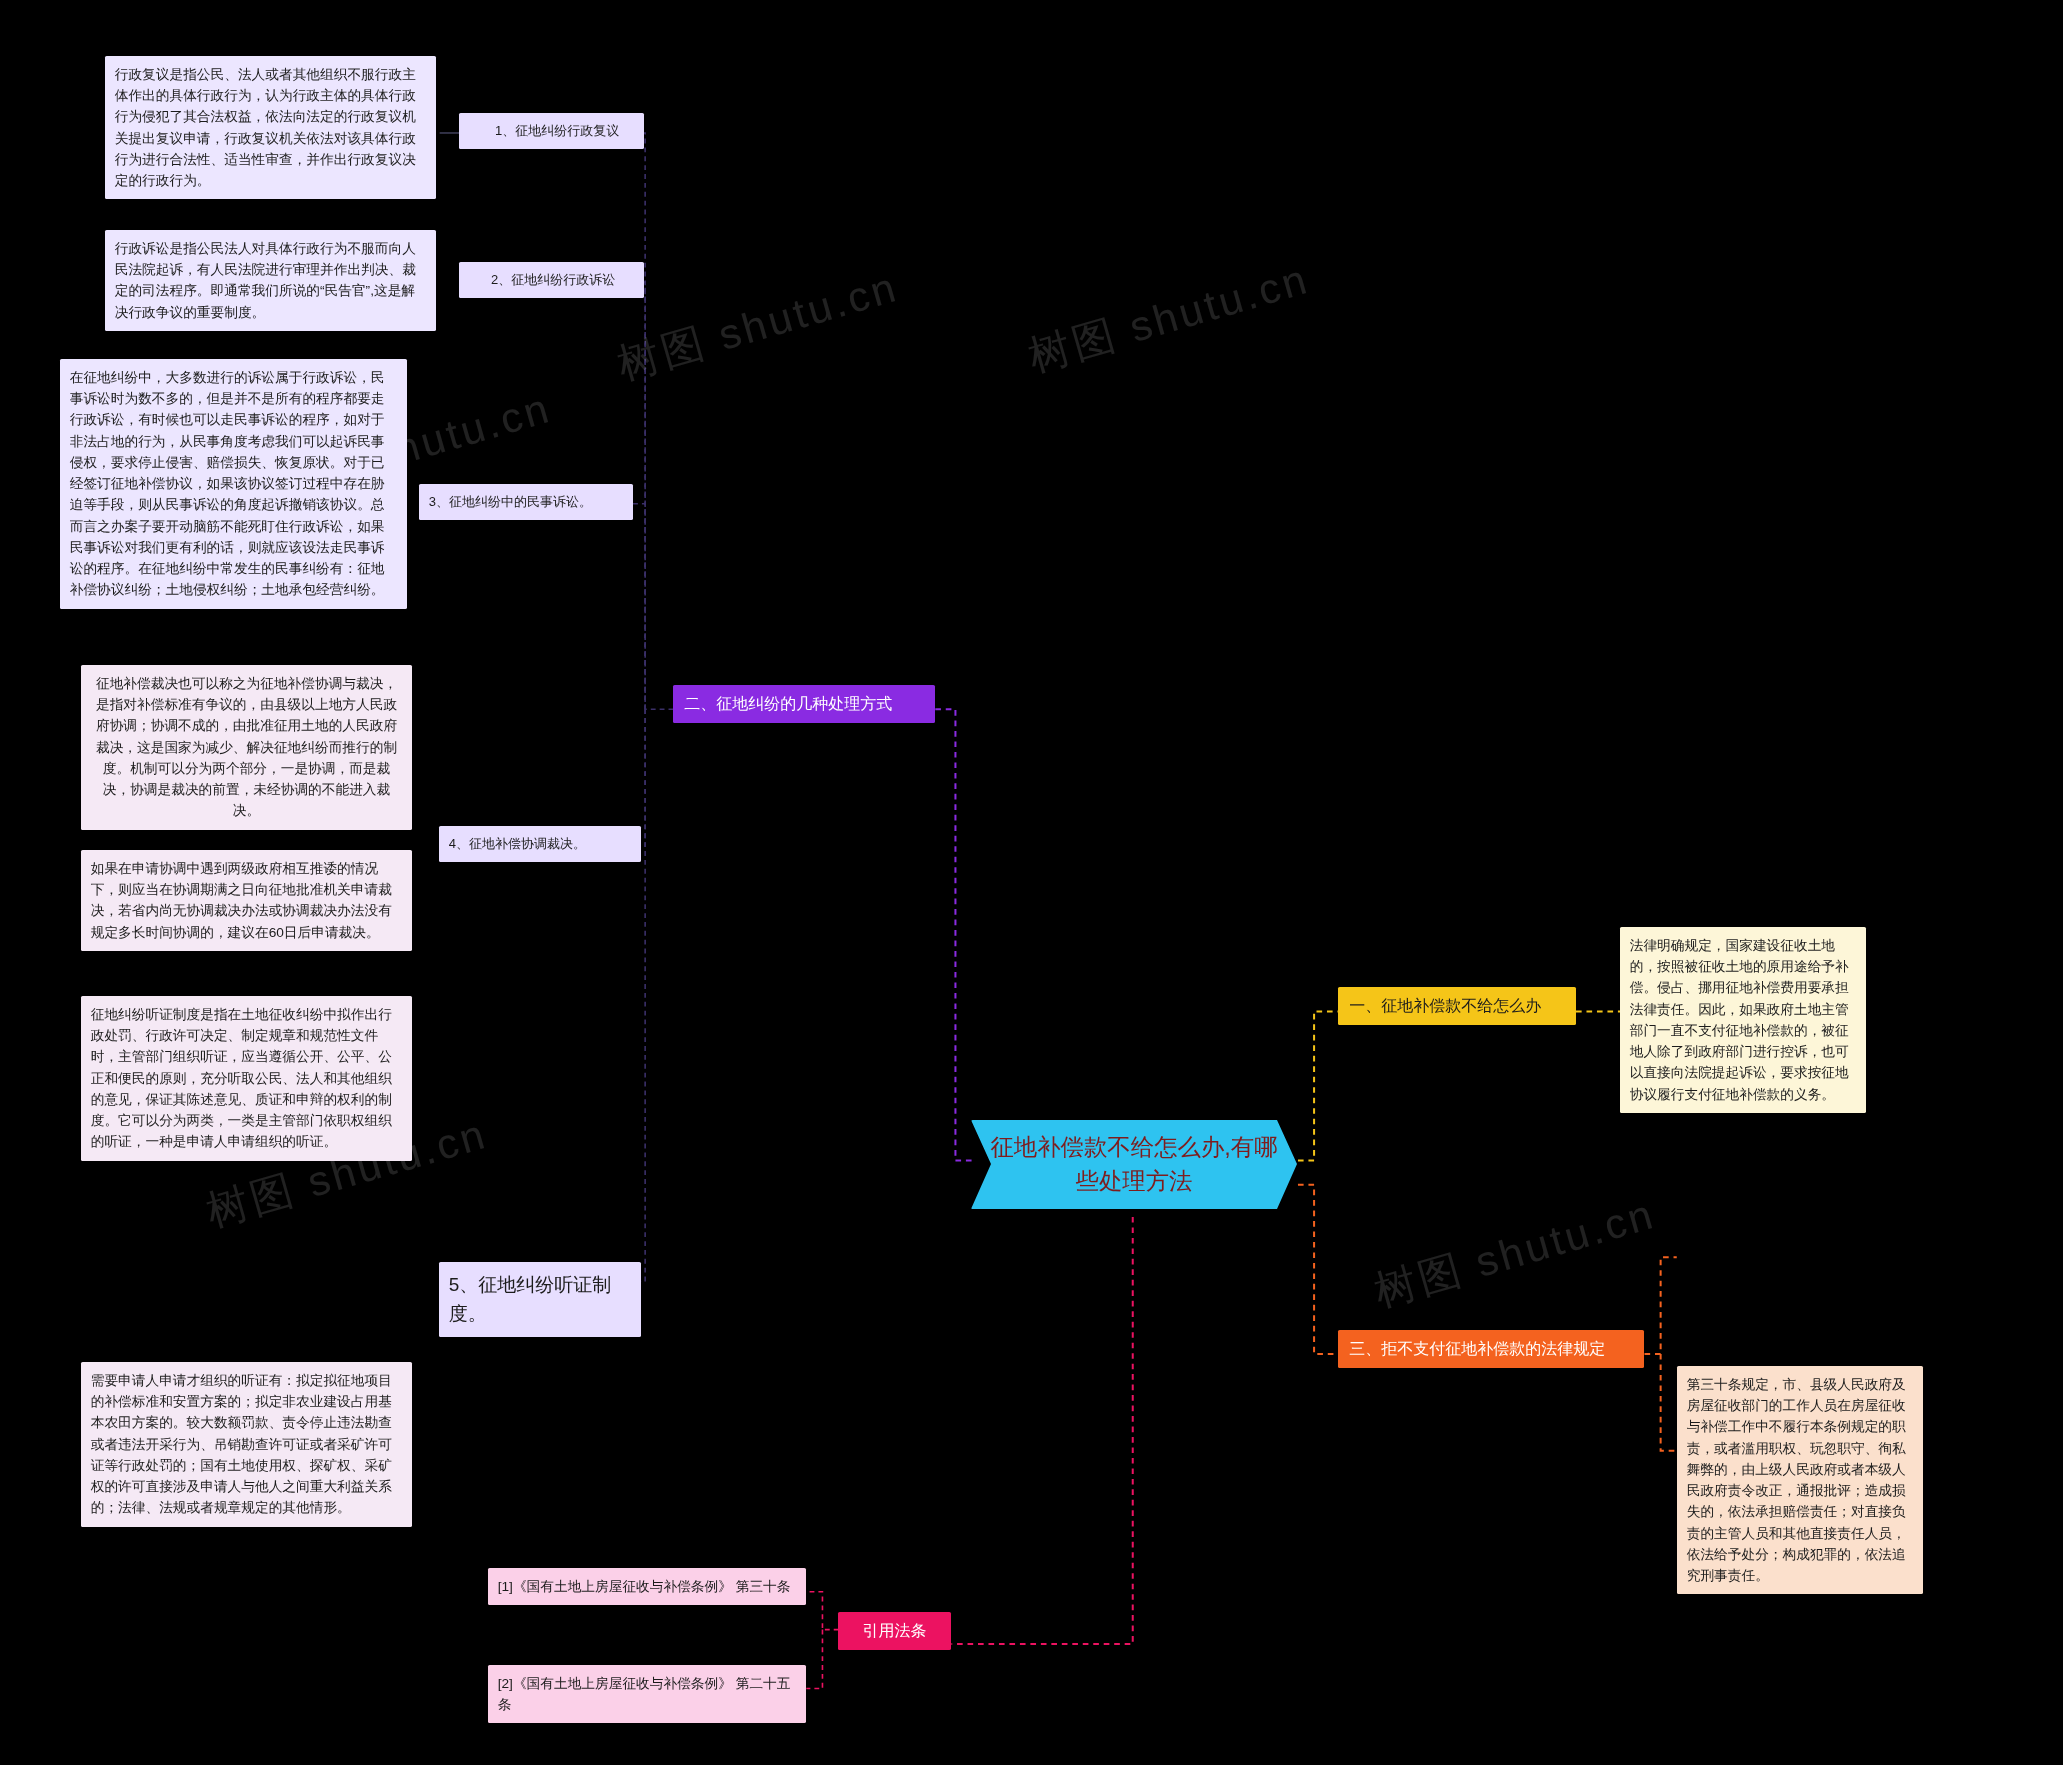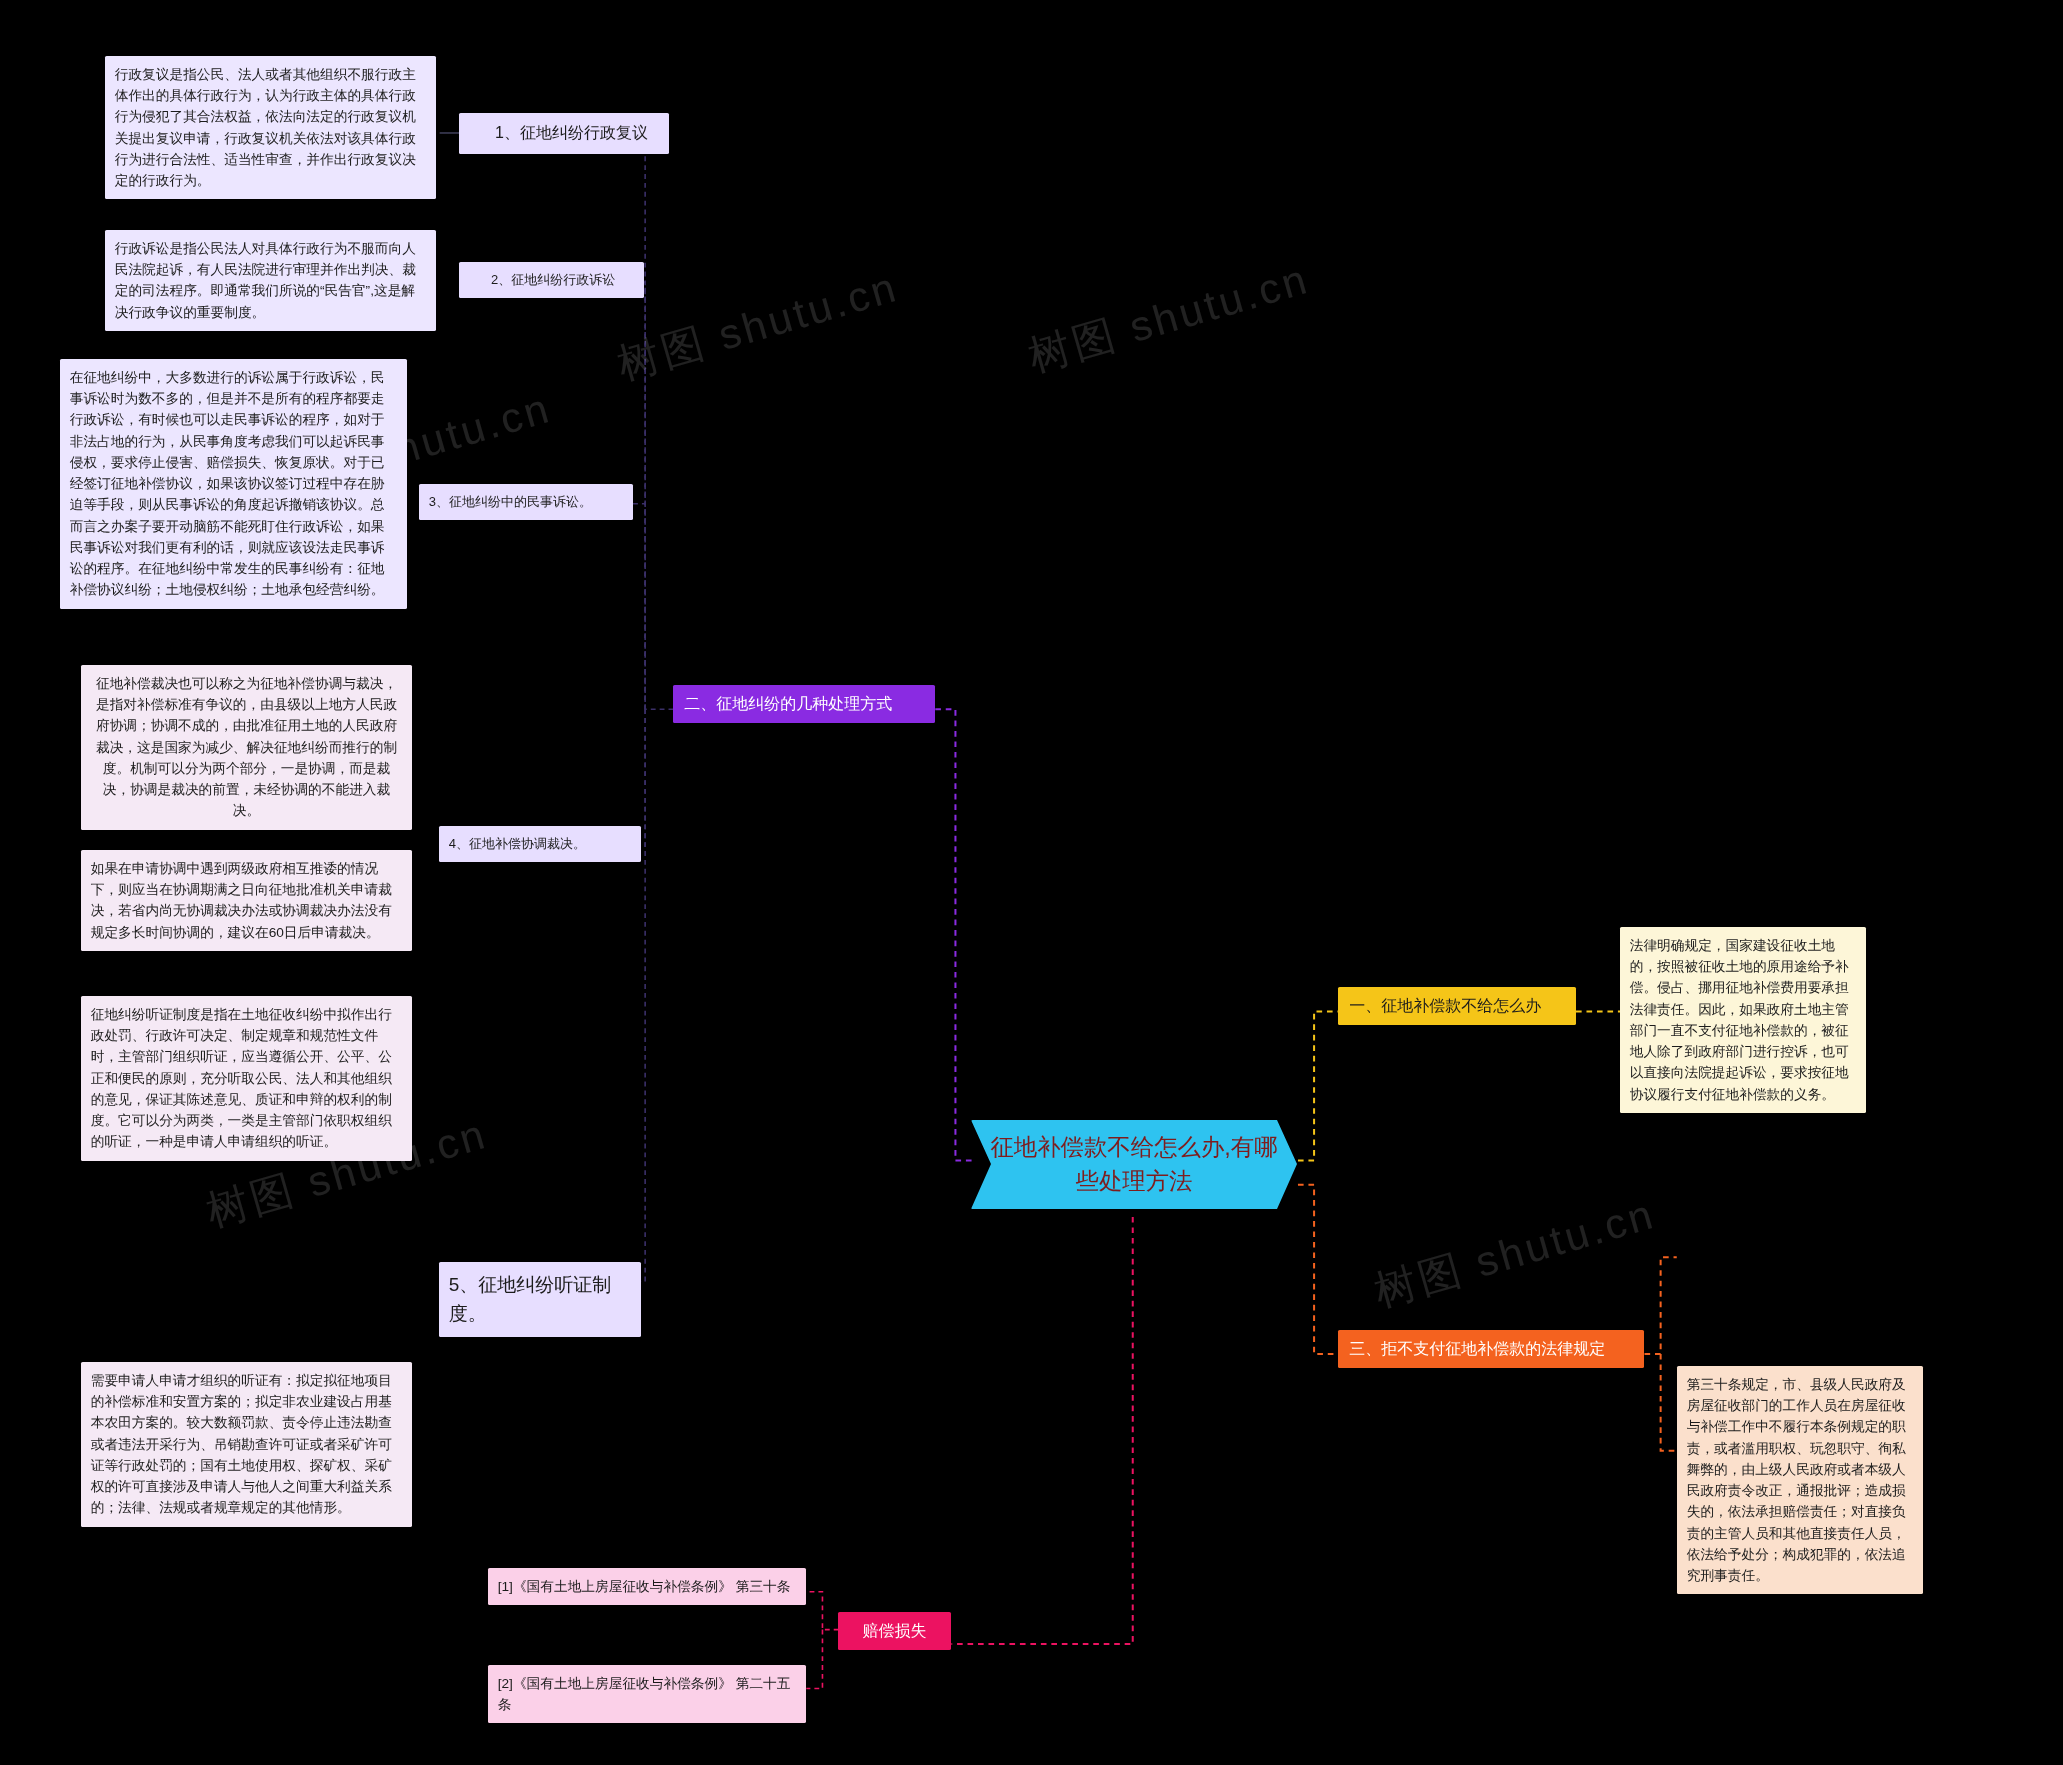--- a/index.html
+++ b/index.html
@@ -112,38 +112,38 @@
   <div class="center-node" style="left:971px; top:1120px; width:326px; height:89px;
        clip-path: polygon(0 0, 306px 0, 326px 44px, 306px 89px, 0 89px, 20px 44px);">
     <span>征地补偿款不给怎么办,有哪些处理方法</span>
   </div>
 
   <div class="branch-label" style="left:1338px; top:987px; width:238px; background:#f5c518; color:#1c1c1c;">一、征地补偿款不给怎么办</div>
   <div class="node leaf" style="left:1620px; top:927px; width:246px; background:#fdf6d8;">法律明确规定，国家建设征收土地的，按照被征收土地的原用途给予补偿。侵占、挪用征地补偿费用要承担法律责任。因此，如果政府土地主管部门一直不支付征地补偿款的，被征地人除了到政府部门进行控诉，也可以直接向法院提起诉讼，要求按征地协议履行支付征地补偿款的义务。</div>
 
   <div class="branch-label" style="left:673px; top:685px; width:262px; background:#8a2be2; color:#ffffff;">二、征地纠纷的几种处理方式</div>
 
-  <div class="node leaf" style="left:459px; top:113px; width:210px; background:#e7deff; font-size:16px;padding-left:36px;">1、征地纠纷行政复议</div>
+  <div class="node leaf" style="left:459px; top:113px; width:185px; background:#e7deff; font-size:13px;padding-left:36px;">1、征地纠纷行政复议</div>
   <div class="node leaf" style="left:105px; top:56px; width:331px; background:#ece6ff;">行政复议是指公民、法人或者其他组织不服行政主体作出的具体行政行为，认为行政主体的具体行政行为侵犯了其合法权益，依法向法定的行政复议机关提出复议申请，行政复议机关依法对该具体行政行为进行合法性、适当性审查，并作出行政复议决定的行政行为。</div>
 
   <div class="node leaf" style="left:459px; top:262px; width:185px; background:#e7deff; font-size:13px;padding-left:32px;">2、征地纠纷行政诉讼</div>
   <div class="node leaf" style="left:105px; top:230px; width:331px; background:#ece6ff;">行政诉讼是指公民法人对具体行政行为不服而向人民法院起诉，有人民法院进行审理并作出判决、裁定的司法程序。即通常我们所说的“民告官”,这是解决行政争议的重要制度。</div>
 
   <div class="node leaf" style="left:419px; top:484px; width:214px; background:#e7deff; font-size:13px;">3、征地纠纷中的民事诉讼。</div>
   <div class="node leaf" style="left:60px; top:359px; width:347px; background:#ece6ff;">在征地纠纷中，大多数进行的诉讼属于行政诉讼，民事诉讼时为数不多的，但是并不是所有的程序都要走行政诉讼，有时候也可以走民事诉讼的程序，如对于非法占地的行为，从民事角度考虑我们可以起诉民事侵权，要求停止侵害、赔偿损失、恢复原状。对于已经签订征地补偿协议，如果该协议签订过程中存在胁迫等手段，则从民事诉讼的角度起诉撤销该协议。总而言之办案子要开动脑筋不能死盯住行政诉讼，如果民事诉讼对我们更有利的话，则就应该设法走民事诉讼的程序。在征地纠纷中常发生的民事纠纷有：征地补偿协议纠纷；土地侵权纠纷；土地承包经营纠纷。</div>
 
   <div class="node leaf" style="left:439px; top:826px; width:202px; background:#e7deff; font-size:13px;">4、征地补偿协调裁决。</div>
   <div class="node leaf" style="left:81px; top:665px; width:331px; background:#f5e9f5;text-align:center;">征地补偿裁决也可以称之为征地补偿协调与裁决，是指对补偿标准有争议的，由县级以上地方人民政府协调；协调不成的，由批准征用土地的人民政府裁决，这是国家为减少、解决征地纠纷而推行的制度。机制可以分为两个部分，一是协调，而是裁决，协调是裁决的前置，未经协调的不能进入裁决。</div>
   <div class="node leaf" style="left:81px; top:850px; width:331px; background:#f5e9f5;">如果在申请协调中遇到两级政府相互推诿的情况下，则应当在协调期满之日向征地批准机关申请裁决，若省内尚无协调裁决办法或协调裁决办法没有规定多长时间协调的，建议在60日后申请裁决。</div>
 
   <div class="node leaf" style="left:439px; top:1262px; width:202px; background:#e7deff; font-size:19px;">5、征地纠纷听证制度。</div>
   <div class="node leaf" style="left:81px; top:996px; width:331px; background:#f5e9f5;">征地纠纷听证制度是指在土地征收纠纷中拟作出行政处罚、行政许可决定、制定规章和规范性文件时，主管部门组织听证，应当遵循公开、公平、公正和便民的原则，充分听取公民、法人和其他组织的意见，保证其陈述意见、质证和申辩的权利的制度。它可以分为两类，一类是主管部门依职权组织的听证，一种是申请人申请组织的听证。</div>
   <div class="node leaf" style="left:81px; top:1362px; width:331px; background:#f5e9f5;">需要申请人申请才组织的听证有：拟定拟征地项目的补偿标准和安置方案的；拟定非农业建设占用基本农田方案的。较大数额罚款、责令停止违法勘查或者违法开采行为、吊销勘查许可证或者采矿许可证等行政处罚的；国有土地使用权、探矿权、采矿权的许可直接涉及申请人与他人之间重大利益关系的；法律、法规或者规章规定的其他情形。</div>
 
   <div class="branch-label" style="left:1338px; top:1330px; width:306px; background:#f4621f; color:#ffffff;">三、拒不支付征地补偿款的法律规定</div>
   <div class="node leaf" style="left:1677px; top:1366px; width:246px; background:#fbe0cc;">第三十条规定，市、县级人民政府及房屋征收部门的工作人员在房屋征收与补偿工作中不履行本条例规定的职责，或者滥用职权、玩忽职守、徇私舞弊的，由上级人民政府或者本级人民政府责令改正，通报批评；造成损失的，依法承担赔偿责任；对直接负责的主管人员和其他直接责任人员，依法给予处分；构成犯罪的，依法追究刑事责任。</div>
 
-  <div class="branch-label" style="left:838px; top:1612px; width:113px; background:#ec1261; color:#ffffff; text-align:center;">赔偿损失</div>
+  <div class="branch-label" style="left:838px; top:1612px; width:113px; background:#ec1261; color:#ffffff; text-align:center;">引用法条</div>
   <div class="node leaf" style="left:488px; top:1568px; width:318px; background:#fbd0e8;">[1]《国有土地上房屋征收与补偿条例》 第三十条</div>
   <div class="node leaf" style="left:488px; top:1665px; width:318px; background:#fbd0e8;">[2]《国有土地上房屋征收与补偿条例》 第二十五条</div>
 
 </div>
 
 
 </body></html>

